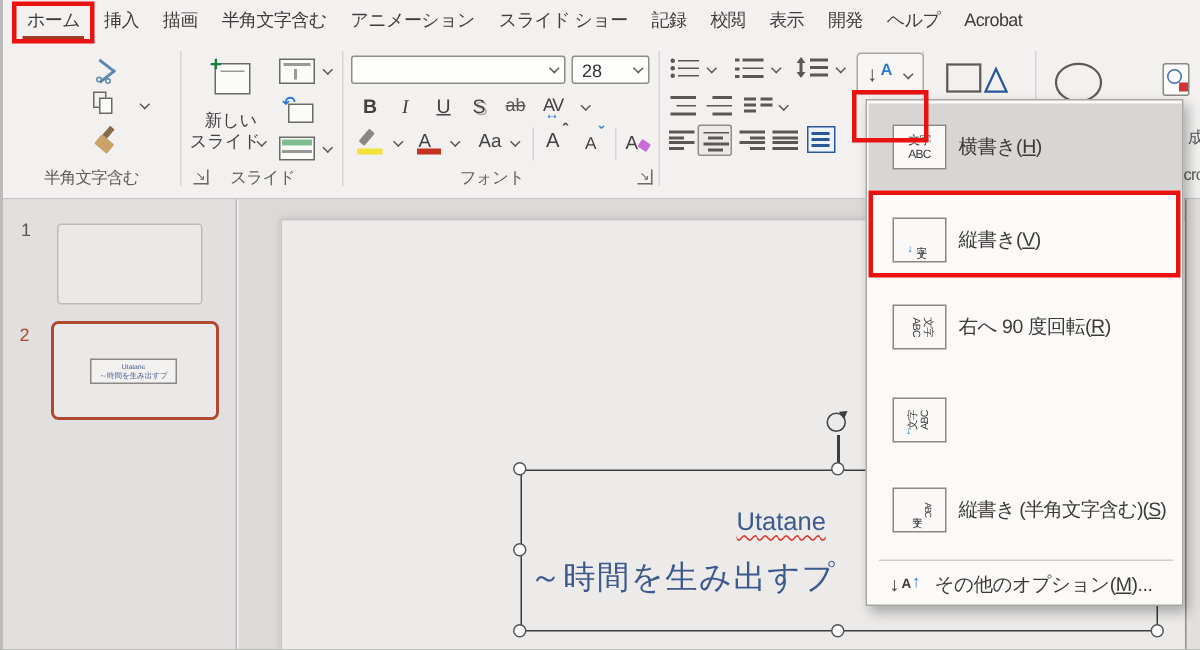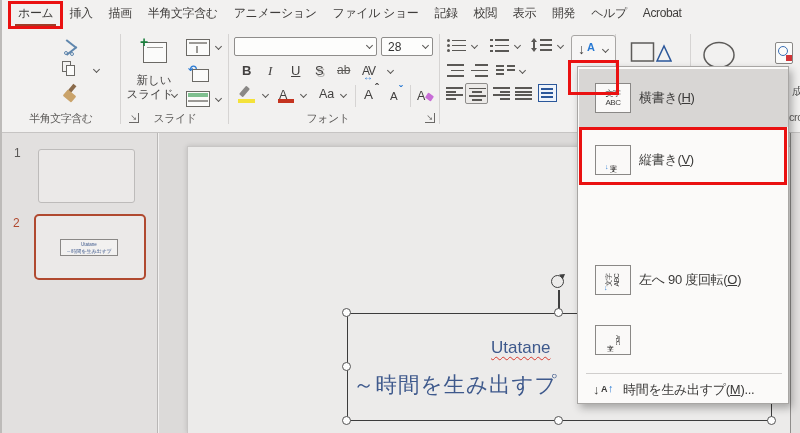--- a/index.html
+++ b/index.html
@@ -56,21 +56,21 @@
   <div id="menubar">
     <div class="tab tab-active" style="color:#3b3a39;">
       <span>ホーム</span>
       <span class="underl"></span>
       <span class="anno" style="left:-2px;right:-2px;top:1px;bottom:0;"></span>
     </div>
     <div class="tab">挿入</div>
     <div class="tab">描画</div>
     <div class="tab">半角文字含む</div>
     <div class="tab">アニメーション</div>
-    <div class="tab">ファイル ショー</div>
+    <div class="tab">スライド ショー</div>
     <div class="tab">記録</div>
     <div class="tab">校閲</div>
     <div class="tab">表示</div>
     <div class="tab">開発</div>
     <div class="tab">ヘルプ</div>
     <div class="tab">Acrobat</div>
   </div>
 
   <div id="ribbon">
     <span class="vsep" style="left:118px;"></span>
@@ -348,39 +348,45 @@
       </span>
       <span class="txt"><span>横書き</span><span>(</span><span class="u">H</span><span>)</span></span>
     </div>
     <div class="mi" style="top:64px;">
       <span class="ibox">
         <span class="vrt">文字</span>
         <b class="abs" style="left:9px;top:17px;font-size:7px;color:#2b7bd4;font-style:normal;">↓</b>
       </span>
       <span class="txt"><span>縦書き</span><span>(</span><span class="u">V</span><span>)</span></span>
     </div>
+    <div class="mi" style="top:122px;">
+      <span class="ibox">
+        <span class="h2l" style="transform:rotate(90deg);font-size:7px;"><span>文字</span><br><span>ABC</span></span>
+      </span>
+      <span class="txt"><span>右へ 90 度回転</span><span>(</span><span class="u">R</span><span>)</span></span>
+    </div>
     <div class="mi" style="top:184px;">
       <span class="ibox">
         <span class="h2l" style="transform:rotate(-90deg);font-size:7px;"><span>文字</span><br><span>ABC</span></span>
         <b class="abs" style="left:8px;top:18px;font-size:7px;color:#2b7bd4;font-style:normal;">↓</b>
       </span>
-      <span class="txt"><span>左へ 90 度回転</span><span>(</span><span class="u">O</span><span>)</span></span>
     </div>
     <div class="mi" style="top:246px;height:54px;">
       <span class="ibox">
         <span class="vrt" style="font-size:6.5px;">文字</span>
         <span class="vrt" style="font-size:6px;">ABC</span>
       </span>
+      <span class="txt" style="letter-spacing:-0.6px;"><span>縦書き (半角文字含む)</span><span>(</span><span class="u">S</span><span>)</span></span>
     </div>
     <div class="abs" style="left:8px;top:306px;width:196px;height:1px;background:#d0cecd;"></div>
     <div class="mi" style="top:310px;height:26px;">
       <span class="abs" style="left:14px;top:4px;width:22px;height:18px;">
         <b class="abs" style="left:0;top:0;font-size:13px;color:#3b3a39;font-style:normal;line-height:17px;">↓</b>
         <b class="abs" style="left:8px;top:3px;font-size:9px;color:#3b3a39;font-style:normal;font-weight:bold;">A</b>
         <b class="abs" style="left:15px;top:0;font-size:11px;color:#2b7bd4;font-style:normal;line-height:15px;">↑</b>
       </span>
-      <span class="txt" style="margin-left:44px;"><span>時間を生み出すプ</span><span>(</span><span class="u">M</span><span>)</span><span>...</span></span>
+      <span class="txt" style="margin-left:44px;"><span>その他のオプション</span><span>(</span><span class="u">M</span><span>)</span><span>...</span></span>
     </div>
   </div>
 
   <span class="anno" style="left:577px;top:127px;width:208px;height:58px;z-index:60;"></span>
 
 </div>
 
 </body></html>

